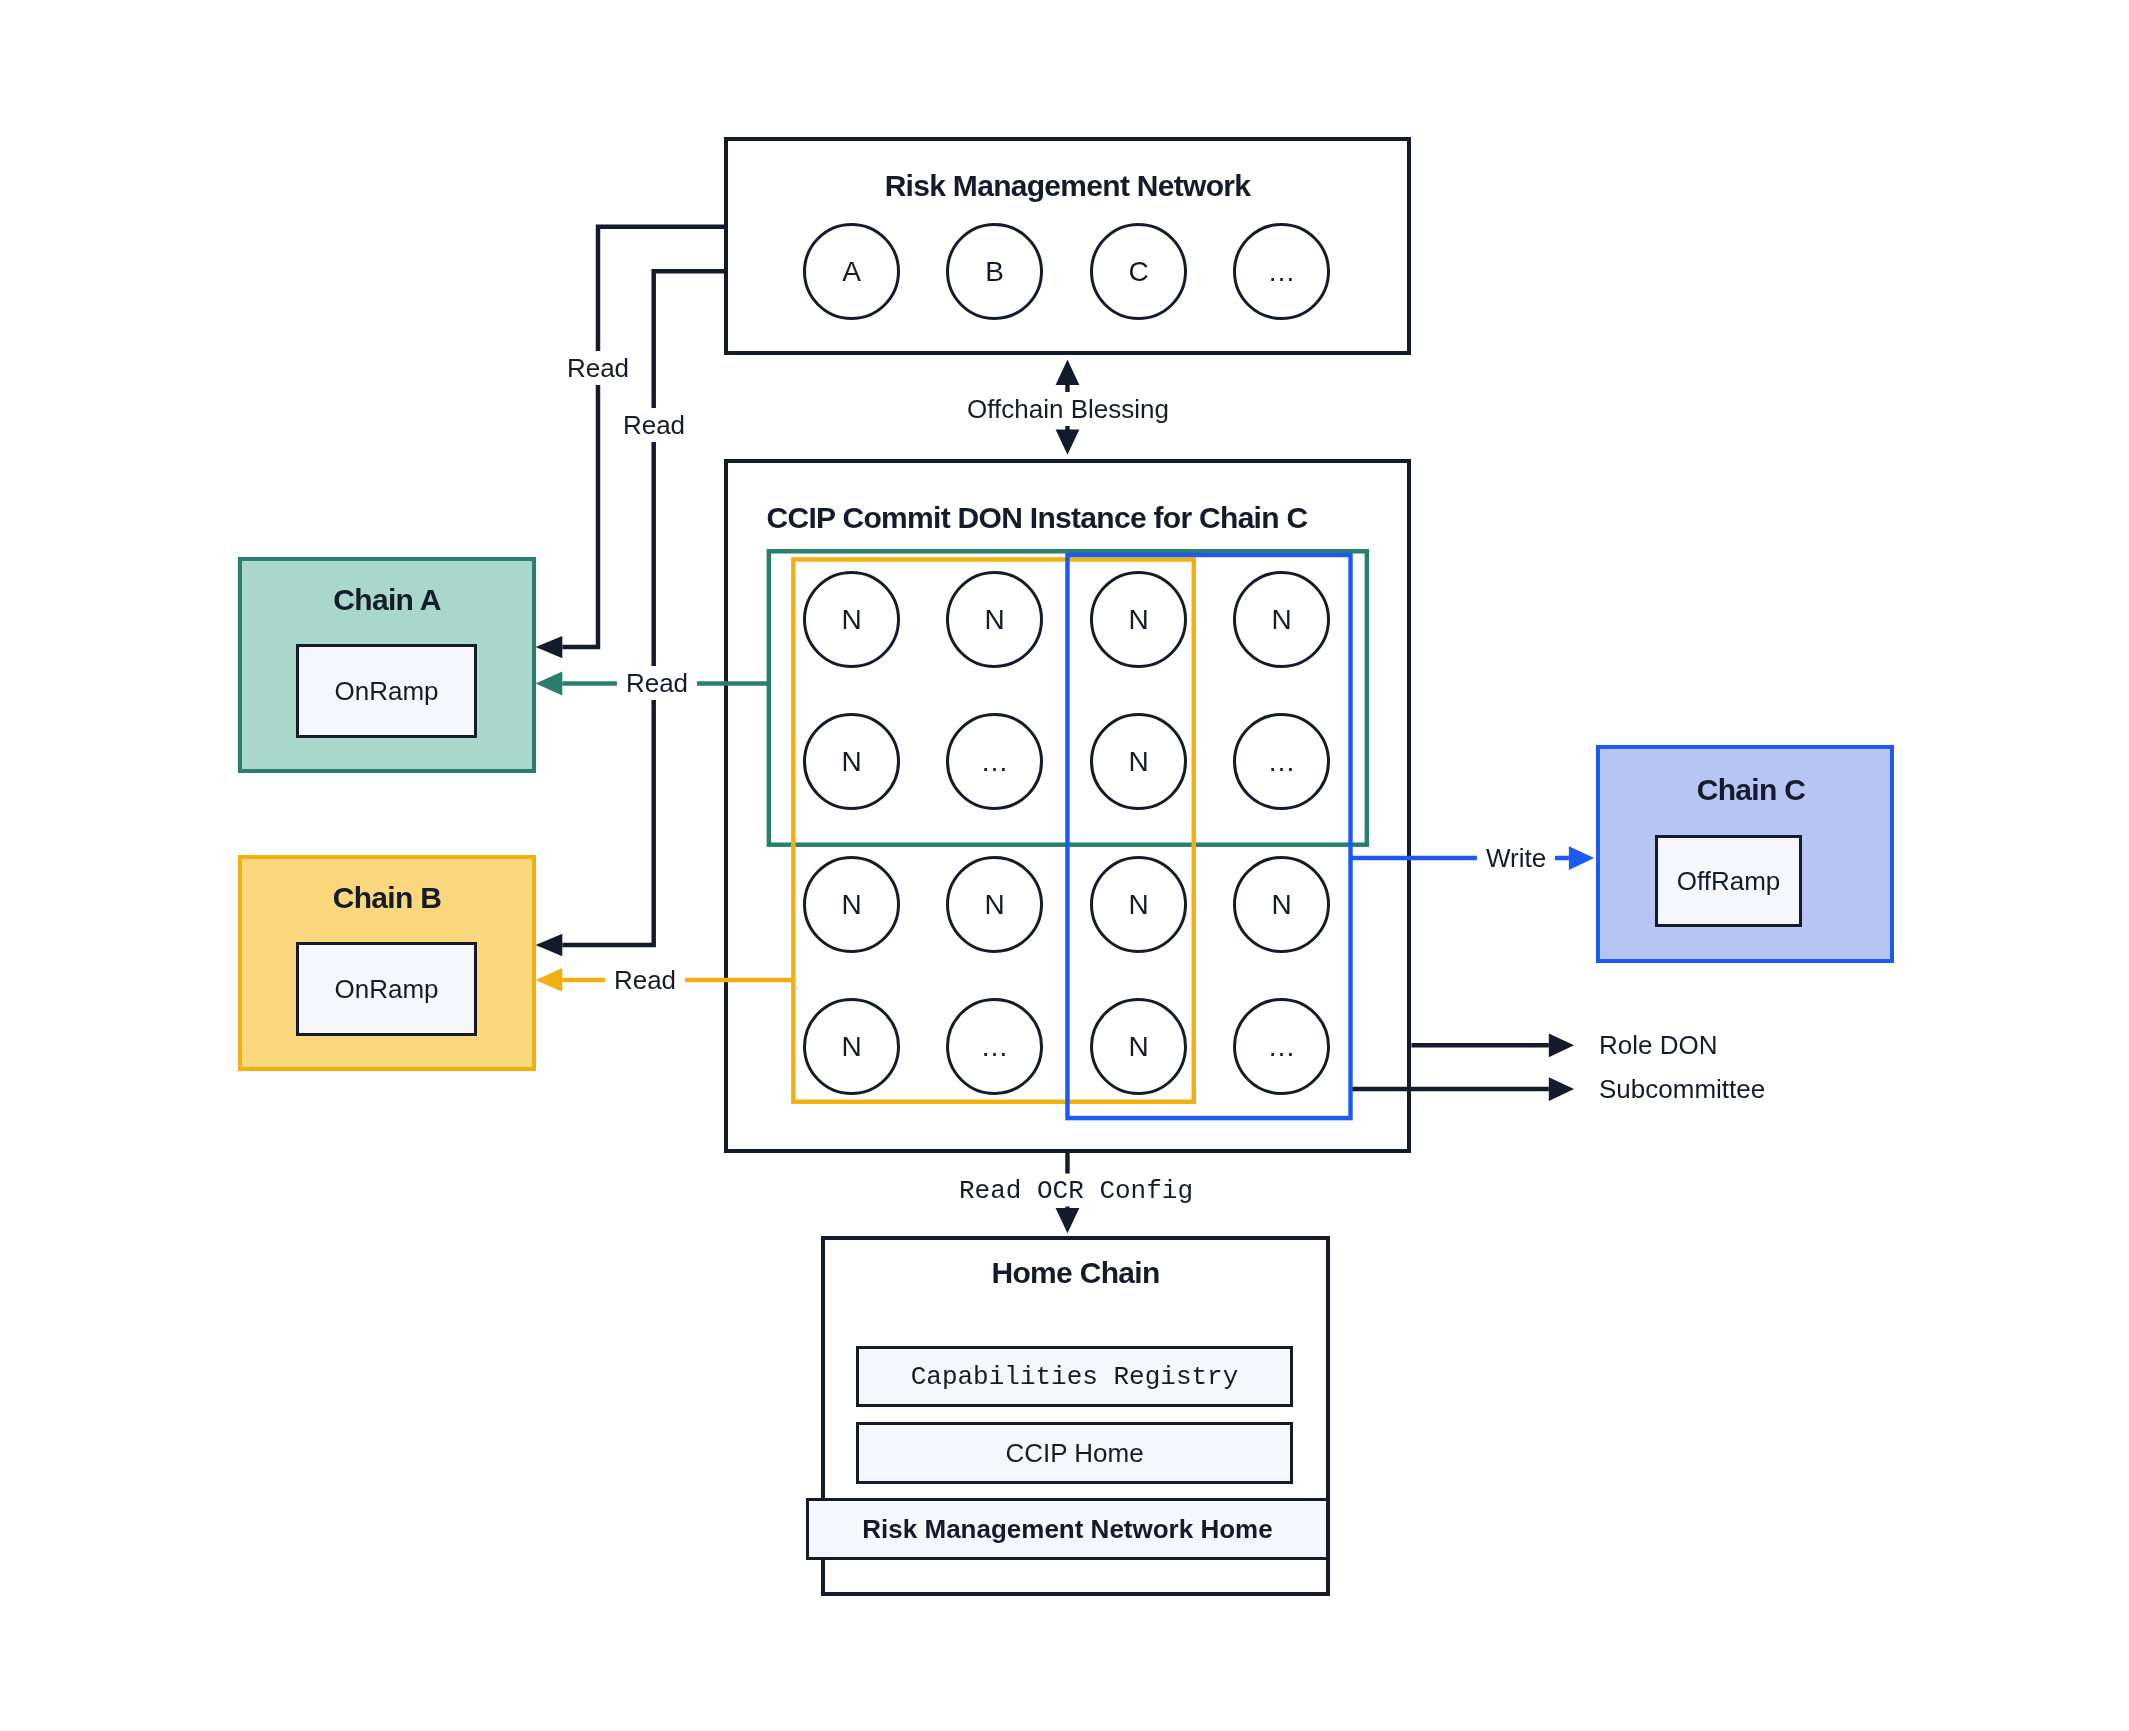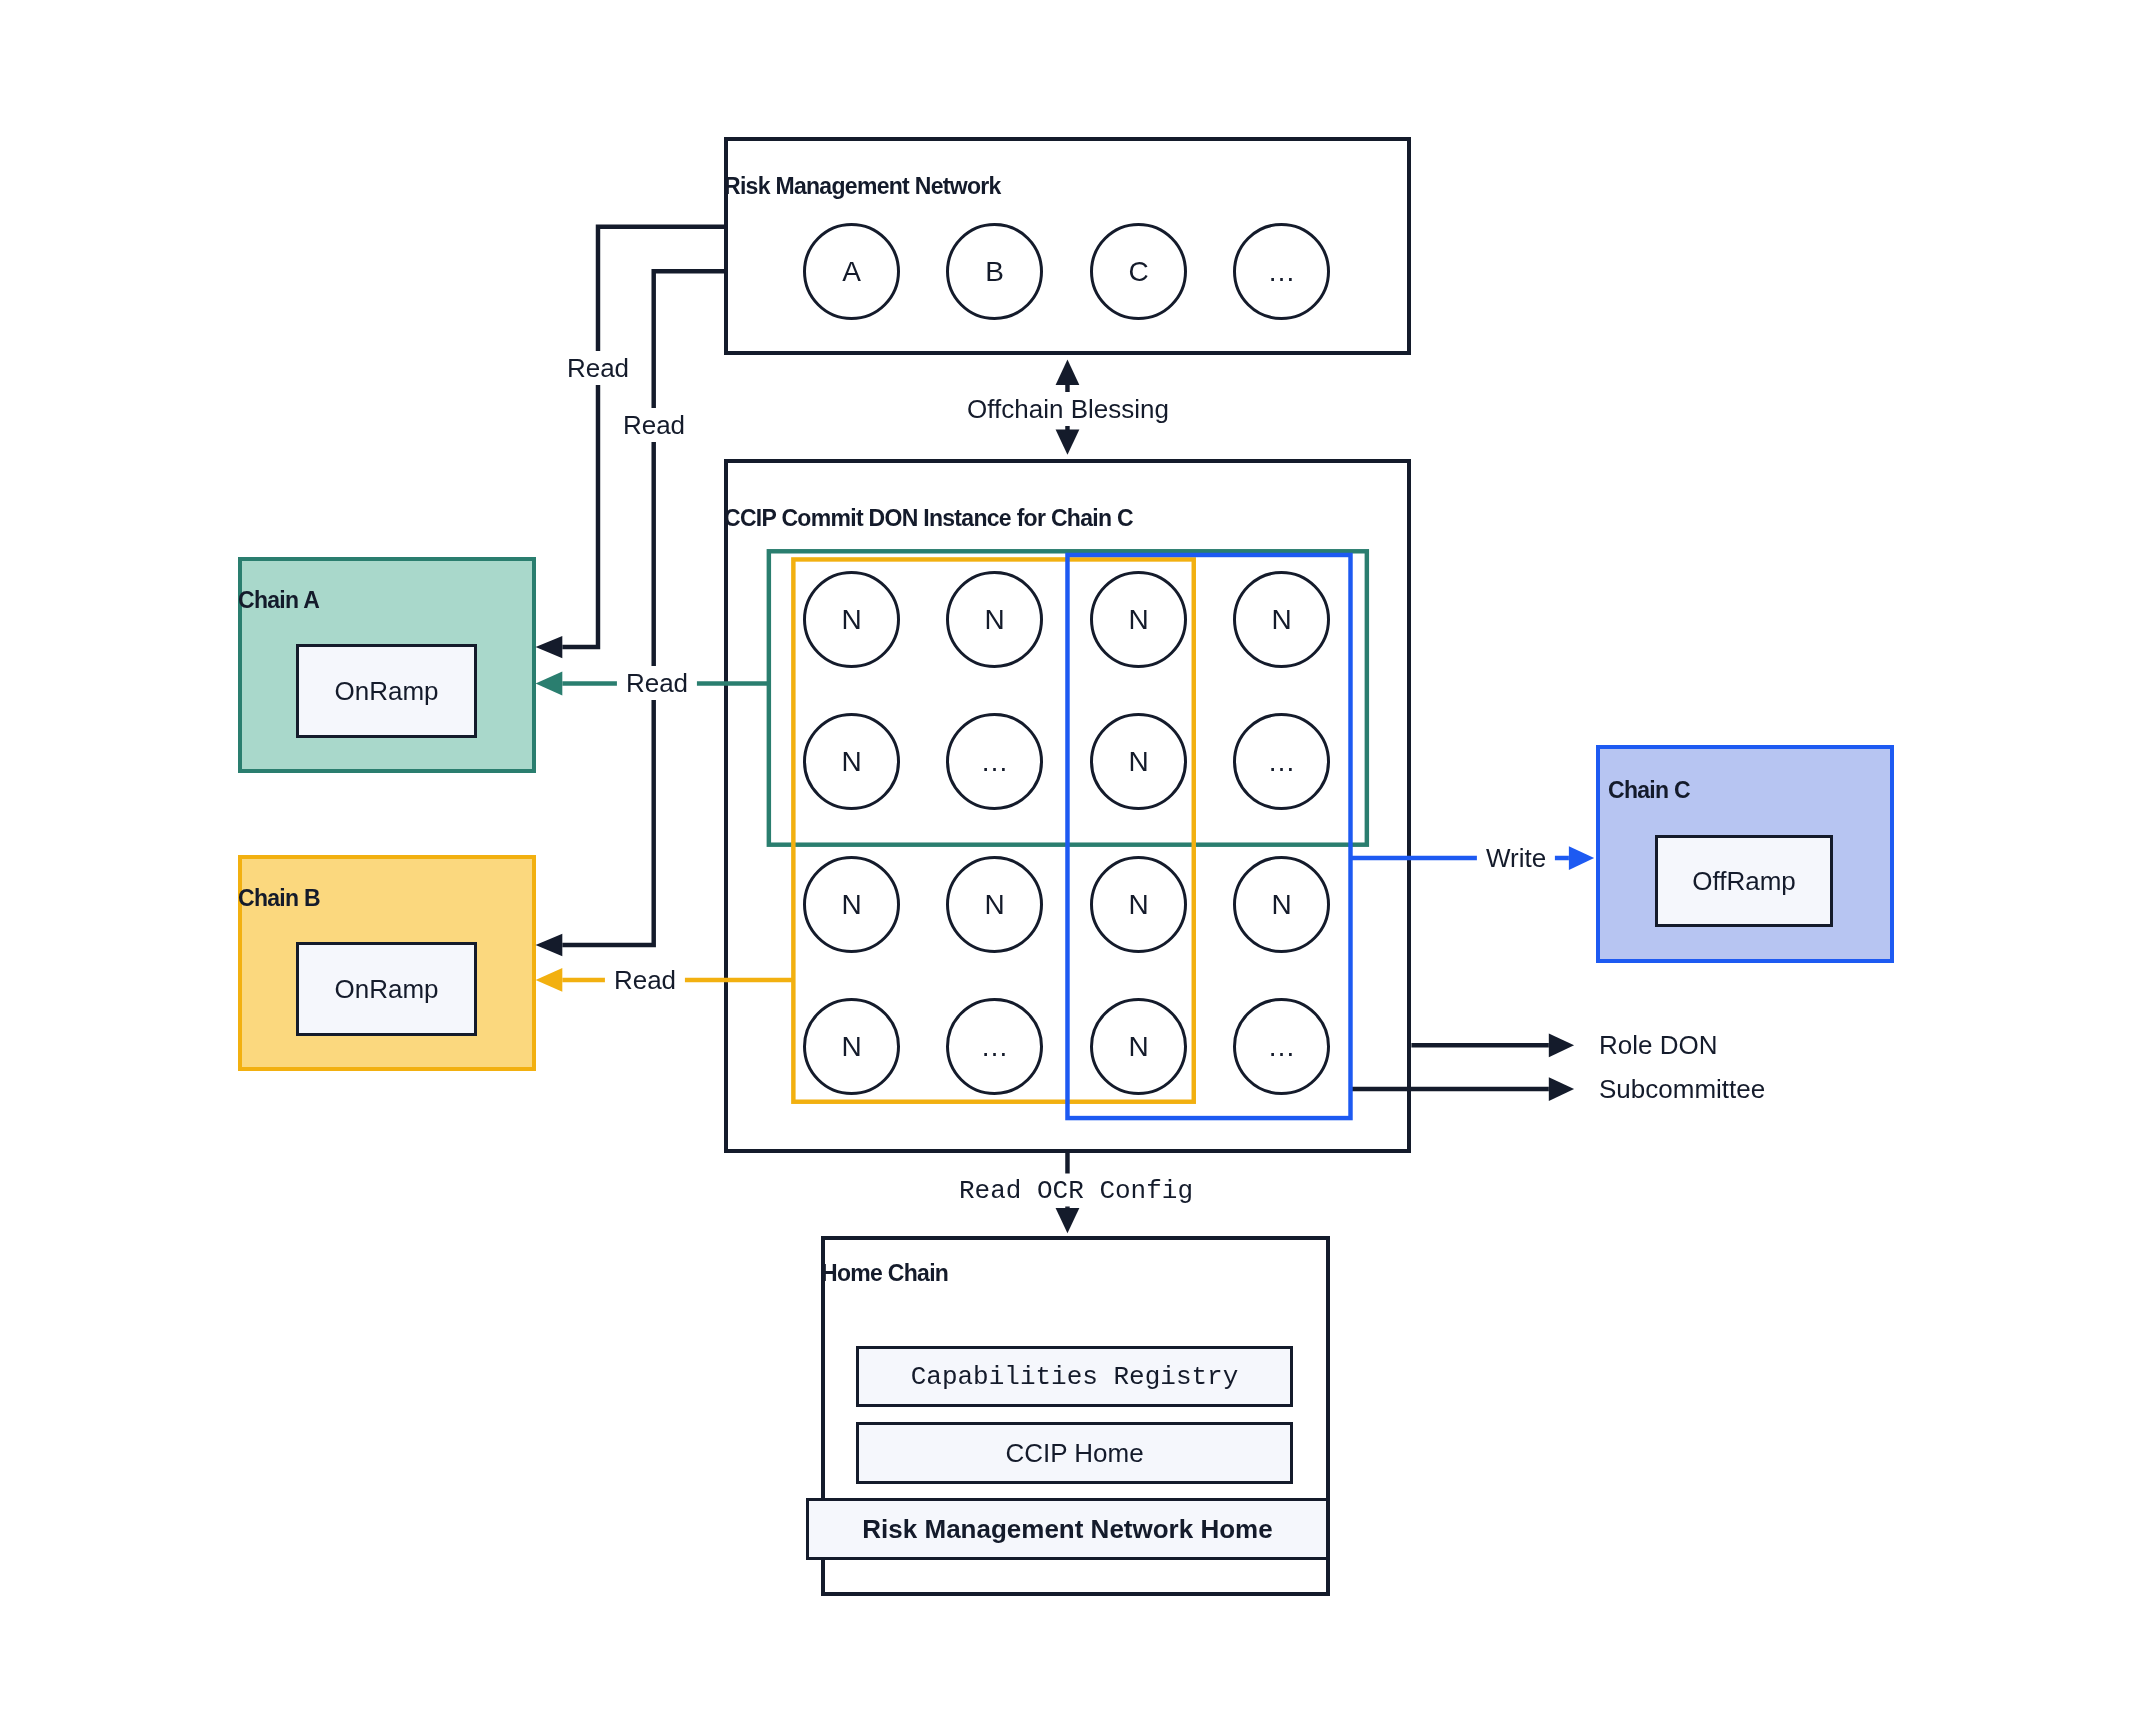--- a/index.html
+++ b/index.html
@@ -17,21 +17,21 @@
     background:#f5f7fc;border:3.7px solid #141b2b;z-index:2;
     display:flex;align-items:center;justify-content:center;
     font-size:26px;white-space:nowrap;
   }
   .node{
     width:97px;height:97px;border:3.7px solid #141b2b;border-radius:50%;
     background:#ffffff;z-index:2;display:flex;align-items:center;justify-content:center;
     font-size:28px;
   }
   .title{
-    font-weight:bold;font-size:23px;letter-spacing:-0.7px;
+    font-weight:bold;font-size:30px;letter-spacing:-0.7px;text-align:center;
     transform:translateY(-50%);z-index:5;white-space:nowrap;
   }
   .lbl{
     font-size:26px;background:#ffffff;padding:1.5px 9px;white-space:nowrap;
     transform:translate(-50%,-50%);z-index:4;
   }
   .lbl.anchor-left{transform:translate(0,-50%);background:transparent;padding:0;}
   svg.wires{position:absolute;left:0;top:0;z-index:3;pointer-events:none;}
 </style>
 </head>
@@ -46,21 +46,21 @@
 <div class="abs chain-box chain-a-box" style="left:238px;top:557px;width:298px;height:216px;"></div>
 <div class="abs title" style="left:238px;width:298px;top:600px;">Chain A</div>
 <div class="abs panel" style="left:296px;top:644px;width:181px;height:94px;">OnRamp</div>
 
 <div class="abs chain-box chain-b-box" style="left:238px;top:855px;width:298px;height:216px;"></div>
 <div class="abs title" style="left:238px;width:298px;top:898px;">Chain B</div>
 <div class="abs panel" style="left:296px;top:942px;width:181px;height:94px;">OnRamp</div>
 
 <div class="abs chain-box chain-c-box" style="left:1596px;top:745px;width:298px;height:218px;"></div>
 <div class="abs title" style="left:1596px;width:298px;top:790px;padding-left:12px;">Chain C</div>
-<div class="abs panel" style="left:1655px;top:835px;width:178px;height:92px;">OffRamp</div>
+<div class="abs panel" style="left:1655px;top:835px;width:147px;height:92px;">OffRamp</div>
 
 <div class="abs outline-box" style="left:821px;top:1236px;width:509px;height:360px;"></div>
 <div class="abs title" style="left:821px;width:509px;top:1273px;">Home Chain</div>
 <div class="abs panel" style="left:856px;top:1346px;width:437px;height:61px;font-family:Liberation Mono, monospace;">Capabilities Registry</div>
 <div class="abs panel" style="left:856px;top:1422px;width:437px;height:62px;text-align:right;">CCIP Home</div>
 <div class="abs panel" style="left:806px;top:1498px;width:523px;height:62px;font-weight:bold;">Risk Management Network Home</div>
 
 <div class="abs node" style="left:803px;top:223px;">A</div>
 <div class="abs node" style="left:946px;top:223px;">B</div>
 <div class="abs node" style="left:1090px;top:223px;">C</div>

